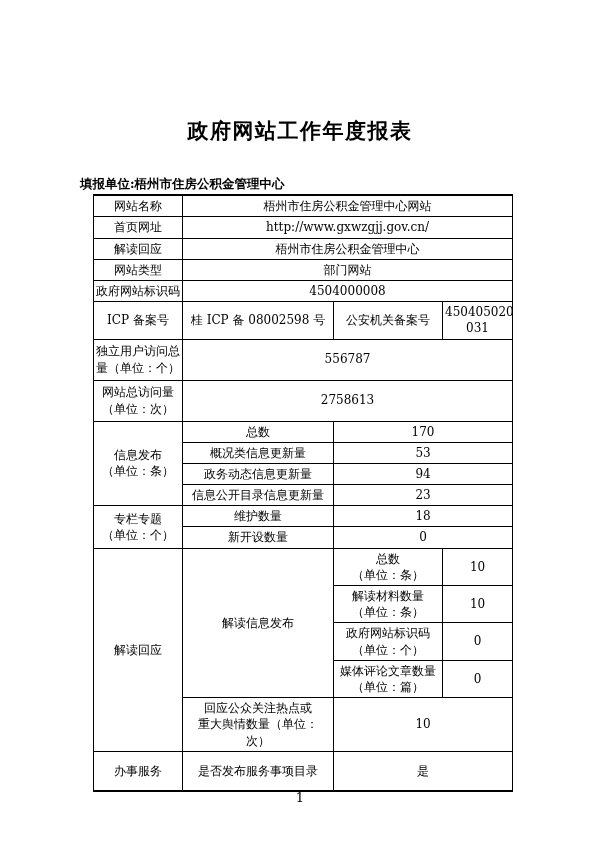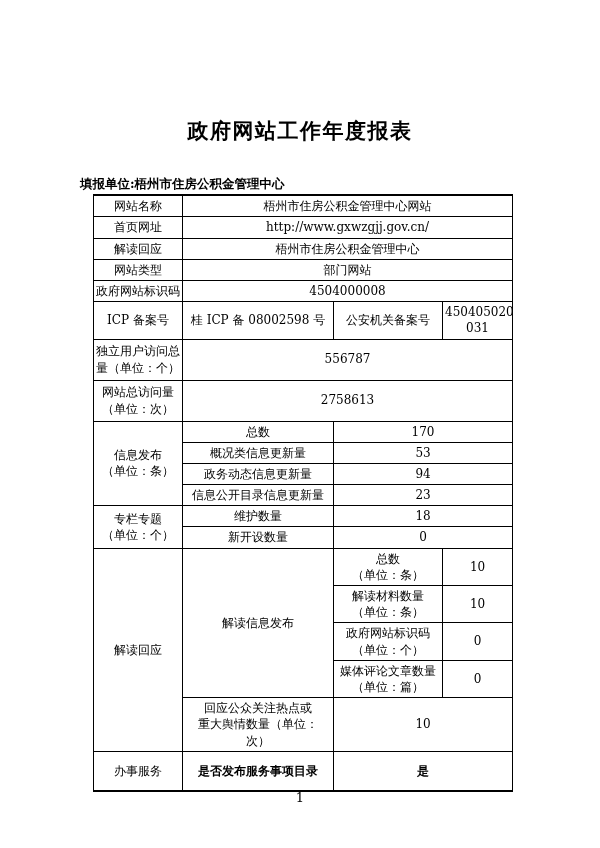--- a/index.html
+++ b/index.html
@@ -56,21 +56,21 @@
     line-height: 1.35;
     padding: 2px 2px;
     white-space: pre-line;
     overflow: hidden;
   }
   tr.h21 { height: 21px; }
   tr.h34 { height: 34px; }
   tr.h41 { height: 41px; margin-left: 12px; }
   tr.h45 { height: 45px; }
   tr.h40 { height: 40px; }
-  td.vtop { vertical-align: top; padding-top: 4px; font-weight: bold; }
+  td.vtop { vertical-align: top; padding-top: 4px; }
   td.vbottom { vertical-align: bottom; padding-bottom: 4px; }
   .pageno {
     position: absolute;
     left: 0;
     top: 790px;
     width: 600px;
     text-align: center;
     font-size: 13px;
   }
 </style>

